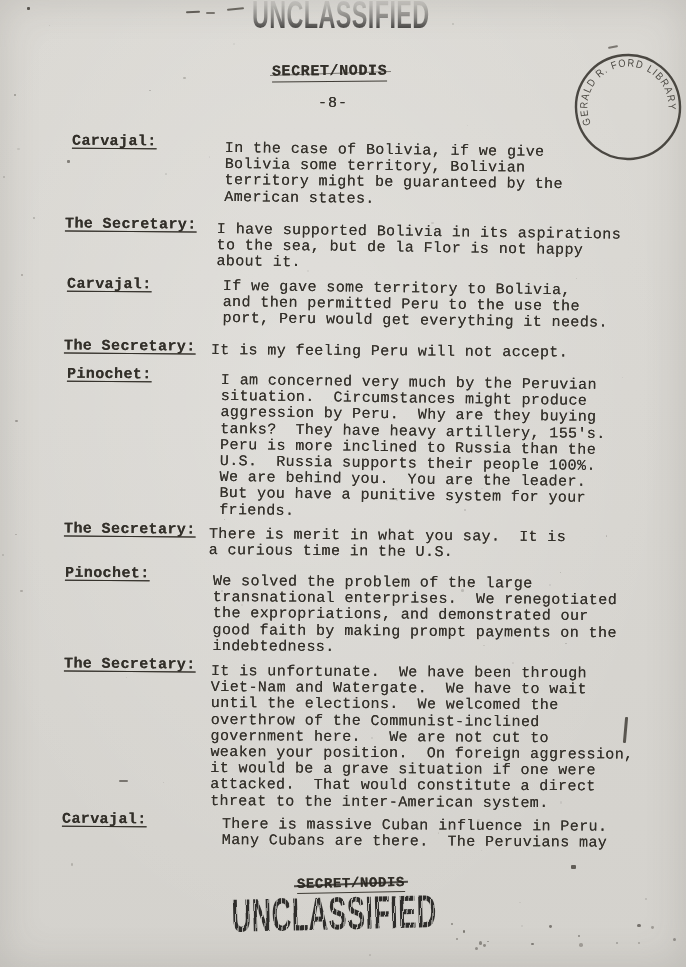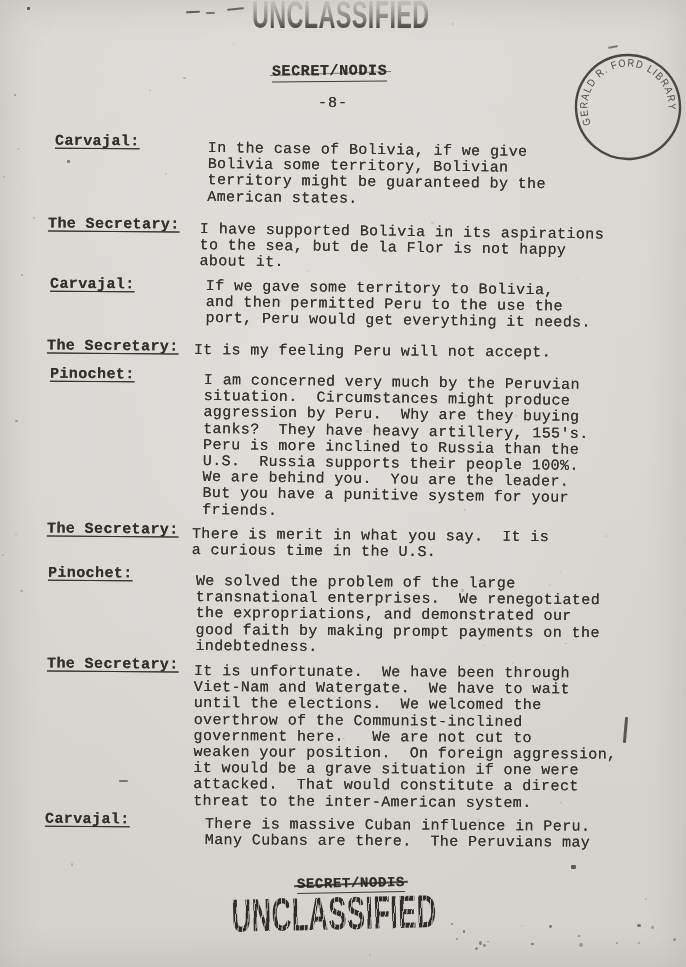--- a/index.html
+++ b/index.html
@@ -17,21 +17,21 @@
   }
   
   .typed{
     font-family:"Liberation Mono", monospace;
     font-size:15px;
     line-height:16.2px;
     letter-spacing:.4px;
     color:#33302a;
     text-shadow:0 0 .6px rgba(50,46,40,.85);
   }
-  .entry{position:absolute;inset:0;pointer-events:none;}
+  .entry{position:absolute;inset:0;pointer-events:none;margin-left:17px;}
   .speaker{
     position:absolute;
     font-weight:bold;
     text-decoration:underline;
     text-underline-offset:3px;
     transform:rotate(.5deg);
     white-space:pre;
   }
   .speech{
     position:absolute;

